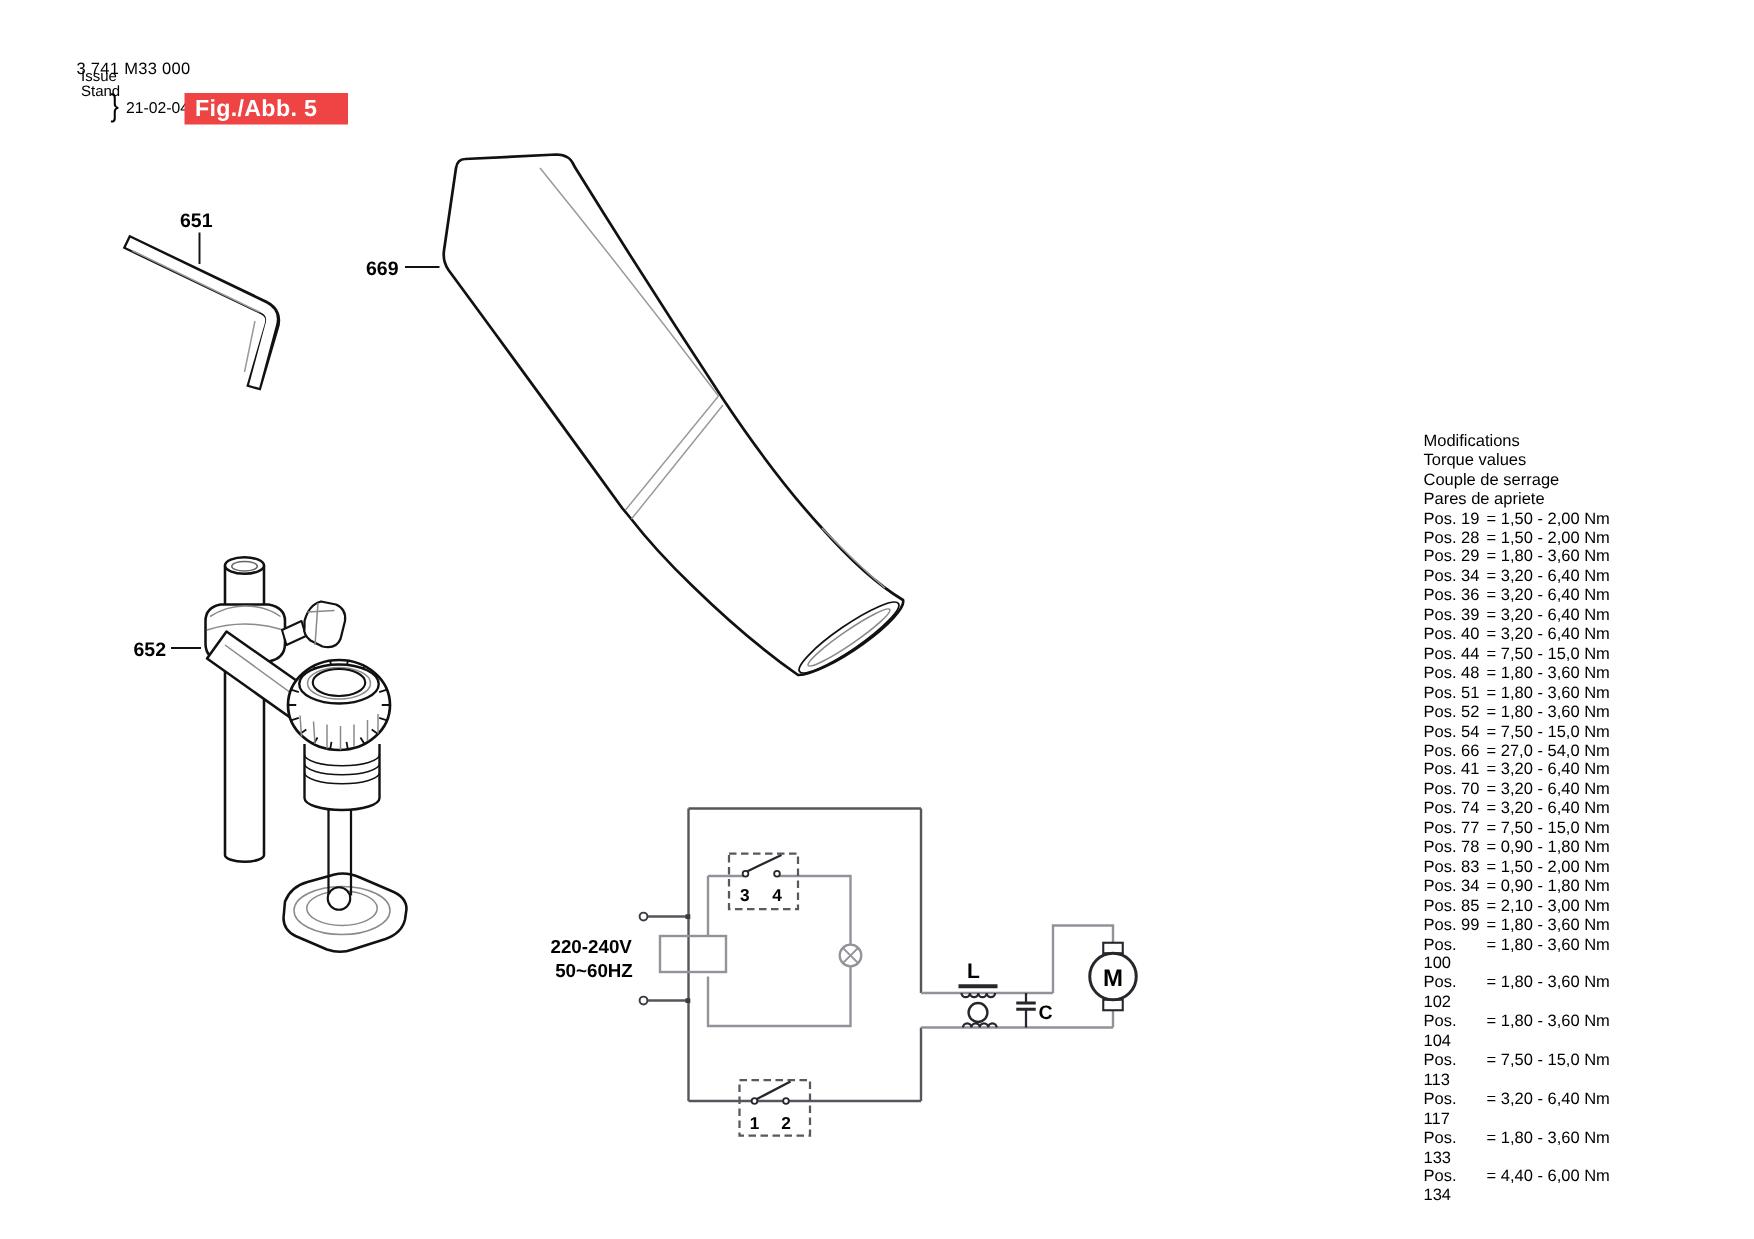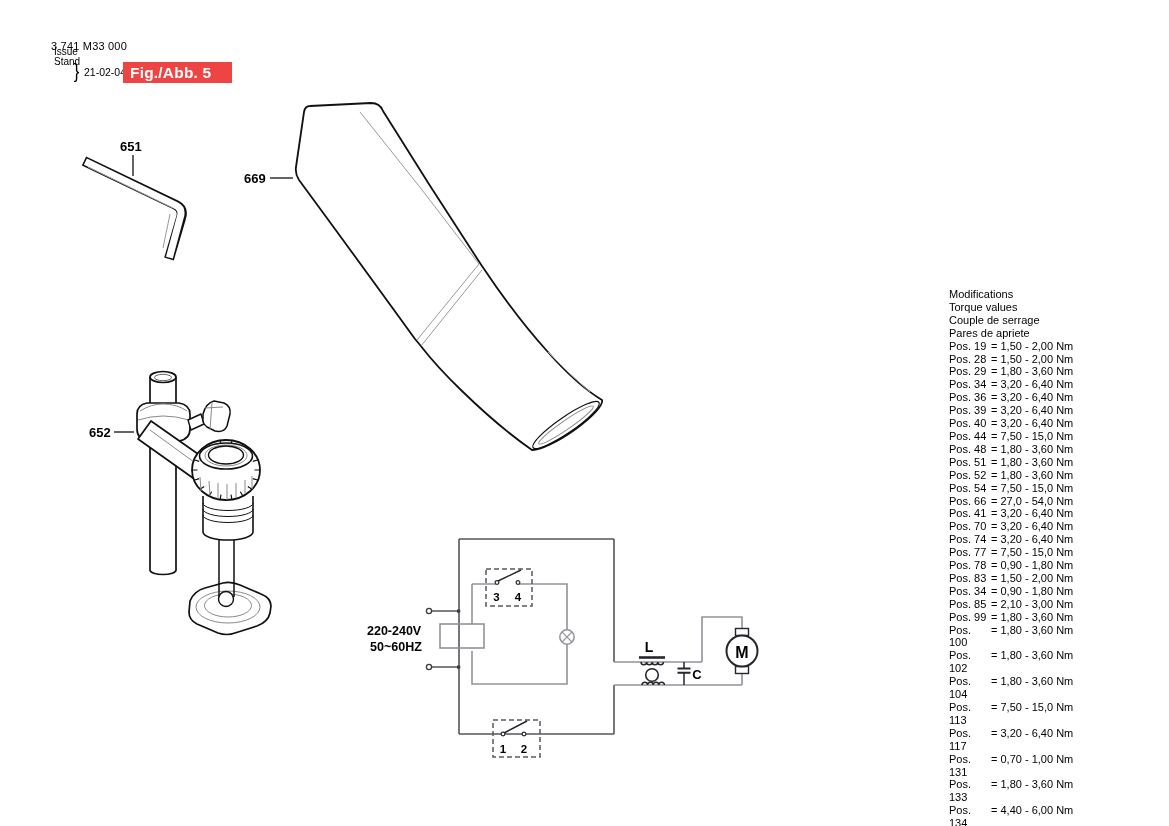--- a/index.html
+++ b/index.html
@@ -313,24 +313,20 @@
         <div class="trow">
           <span class="tpos">Pos. 113</span>
           <span class="tval">= 7,50 - 15,0 Nm</span>
         </div>
 
         <div class="trow">
           <span class="tpos">Pos. 117</span>
           <span class="tval">= 3,20 - 6,40 Nm</span>
         </div>
 
-        <div class="trow">
-          <span class="tpos">Pos. 131</span>
-          <span class="tval">= 0,70 - 1,00 Nm</span>
-        </div>
 
         <div class="trow">
           <span class="tpos">Pos. 133</span>
           <span class="tval">= 1,80 - 3,60 Nm</span>
         </div>
 
         <div class="trow">
           <span class="tpos">Pos. 134</span>
           <span class="tval">= 4,40 - 6,00 Nm</span>
         </div>

